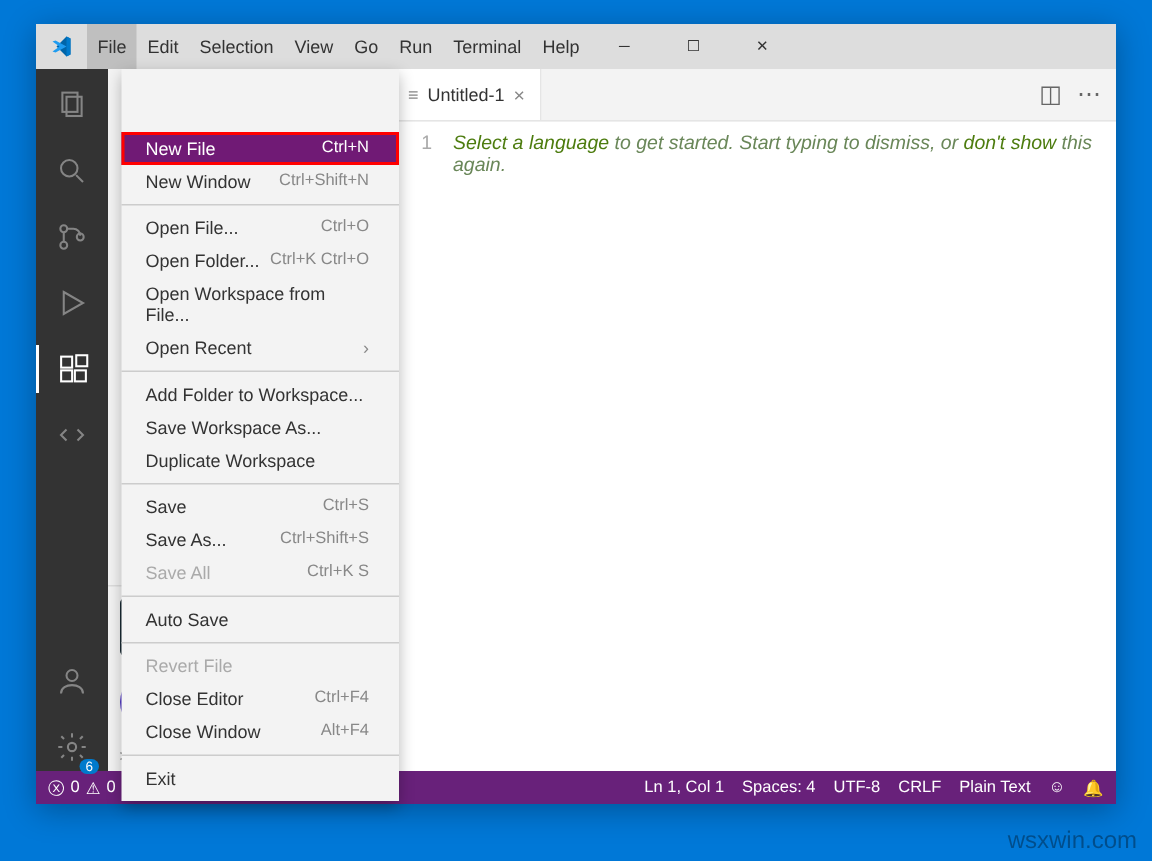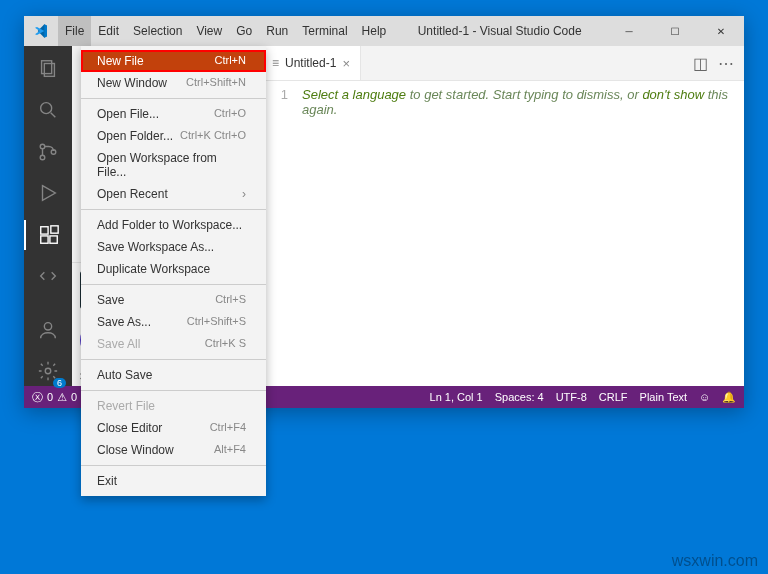--- a/index.html
+++ b/index.html
@@ -1,17 +1,17 @@
 <!DOCTYPE html>
 <html><head>
 <meta charset="utf-8">
 <style>
   * { margin:0; padding:0; box-sizing:border-box; font-family:"Segoe UI",Arial,sans-serif; }
   body { background:#0078d7; width:768px; height:574px; overflow:hidden; position:relative; }
-  .window { position:absolute; left:24px; top:16px; width:720px; height:392px; background:#fff; box-shadow:0 4px 20px rgba(0,0,0,.3); display:flex; flex-direction:column; }
+  .window { position:absolute; left:24px; top:16px; width:720px; height:520px; background:#fff; box-shadow:0 4px 20px rgba(0,0,0,.3); display:flex; flex-direction:column; }
   .titlebar { height:30px; background:#dddddd; display:flex; align-items:center; font-size:12px; color:#333; }
   .logo { width:34px; display:flex; align-items:center; justify-content:center; }
   .logo svg { width:16px; height:16px; }
   .menus { display:flex; }
   .menu { padding:0 7px; height:30px; line-height:30px; cursor:default; }
   .menu.active { background:#bfbfbf; }
   .title { flex:1; text-align:center; color:#333; }
   .winctrl { display:flex; }
   .winbtn { width:46px; height:30px; display:flex; align-items:center; justify-content:center; color:#333; font-size:10px; }
   .body { flex:1; display:flex; min-height:0; }
@@ -30,21 +30,21 @@
   .content { flex:1; }
   .content .kw { color:#4d7c0f; font-style:italic; }
   .content span { display:inline; }
   .content .txt { color:#6a8759; font-style:italic; }
   .statusbar { height:22px; background:#68217a; color:#fff; display:flex; align-items:center; font-size:11px; padding:0 8px; gap:12px; }
   .statusbar .sb-right { margin-left:auto; display:flex; gap:12px; }
   .statusbar .err { background:#68217a; display:flex; gap:4px; align-items:center;}
   
   .dropdown { position:absolute; left:57px; top:30px; width:185px; background:#f3f3f3; box-shadow:0 4px 10px rgba(0,0,0,.3); font-size:12px; z-index:100; padding:4px 0; }
   .dropdown .ditem { display:flex; justify-content:space-between; padding:4px 20px 4px 16px; color:#333; }
-  .dropdown .ditem.sel { background:#c2410c; color:#fff; outline:2px solid #f00; outline-offset:-2px;}
+  .dropdown .ditem.sel { background:#701a75; color:#fff; outline:2px solid #f00; outline-offset:-2px;margin-top:38px;}
   .dropdown .ditem.disabled { color:#aaa; }
   .dropdown .sep { height:1px; background:#ccc; margin:4px 0; }
   .dropdown .sub::after { content:"›"; color:#888; }
   .dropdown .shortcut { color:#888; font-size:11px; }
   .dropdown .sel .shortcut { color:#fff; }
 
   .ext { padding:8px; display:flex; gap:8px; }
   .ext .eicon { width:38px; height:38px; background:#333; border-radius:3px; font-size:9px; color:#fff; display:flex; align-items:center; justify-content:center;}
   .ext .einfo { flex:1; font-size:10px; line-height:1.3; color:#555;}
   .ext .etitle { font-weight:600; font-size:11px; color:#222;}
@@ -69,21 +69,20 @@
     <div class="menus" id="menus">
         <div class="menu active">File</div>
         <div class="menu">Edit</div>
         <div class="menu">Selection</div>
         <div class="menu">View</div>
         <div class="menu">Go</div>
         <div class="menu">Run</div>
         <div class="menu">Terminal</div>
         <div class="menu">Help</div>
       </div>
-    <div class="title">Untitled-1 - Visual Studio Code</div>
     <div class="winctrl">
       <div class="winbtn">─</div>
       <div class="winbtn">☐</div>
       <div class="winbtn">✕</div>
     </div>
   </div>
   <div class="body">
     <div class="activitybar">
       <div class="aicon">
           <svg width="22" height="22" viewBox="0 0 24 24" fill="none" stroke="currentColor" stroke-width="1.5">

